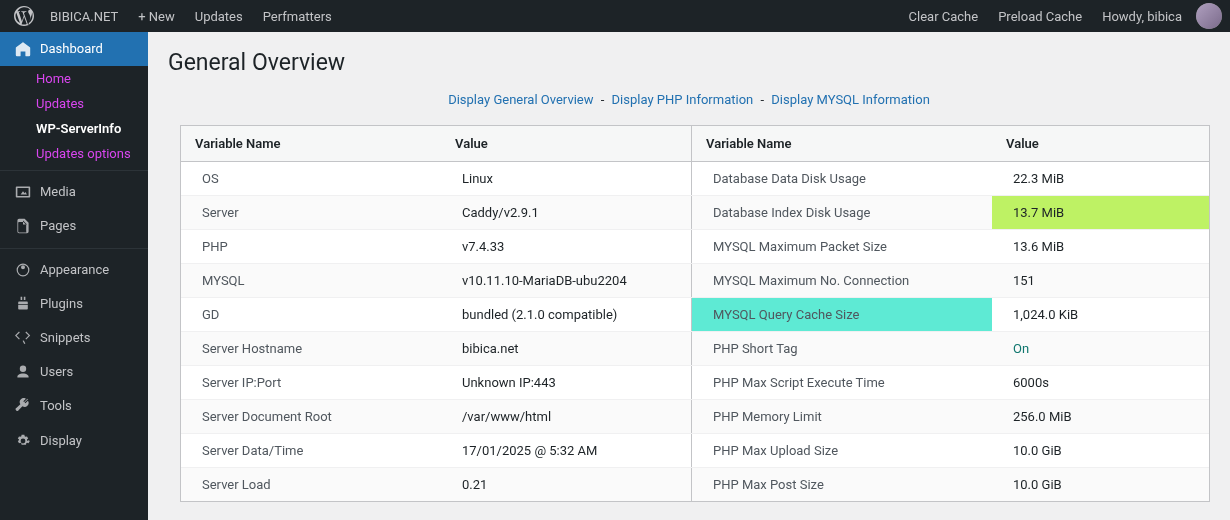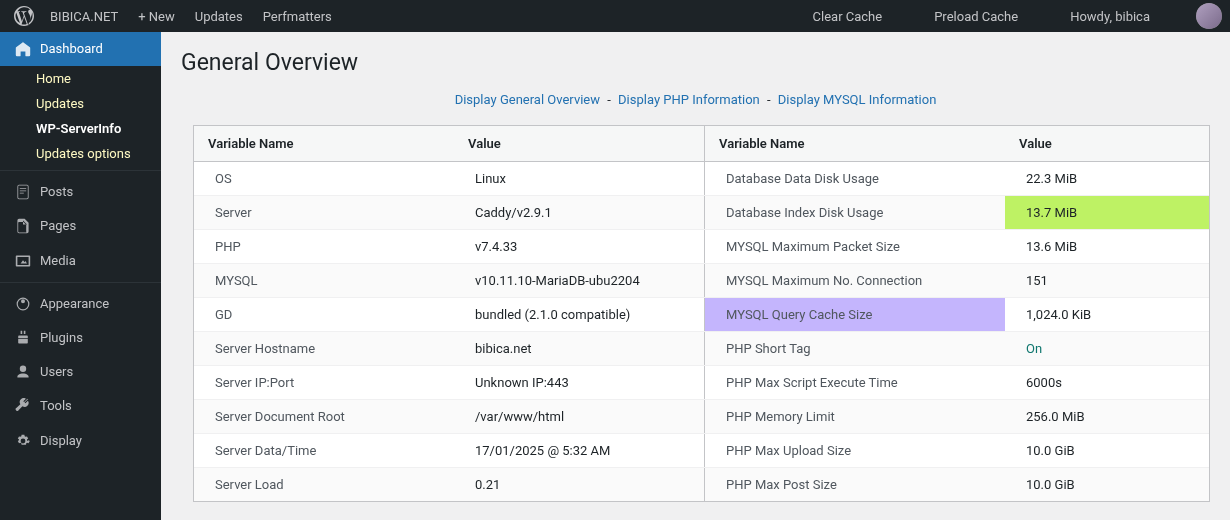--- a/index.html
+++ b/index.html
@@ -18,40 +18,40 @@
     }
     .adminbar-logo {
       width: 32px; height: 32px; display: flex; align-items: center; justify-content: center; color: #c3c4c7;
     }
     .adminbar-logo svg { width: 20px; height: 20px; fill: #c3c4c7; }
     .adminbar-item {
       padding: 0 10px; height: 32px; display: flex; align-items: center; color: #c3c4c7; font-size: 13px; cursor: pointer; white-space: nowrap;
     }
     .adminbar-item.site-name { font-weight: 400; }
     .adminbar-new { display: flex; align-items: center; gap: 4px; }
-    .adminbar-right { margin-left: auto; display: flex; align-items: center; gap: 32px; }
+    .adminbar-right { margin-left: auto; display: flex; align-items: center; }
     .adminbar-right .adminbar-item { color: #c3c4c7; }
     .adminbar-avatar { width: 26px; height: 26px; border-radius: 50%; background: #888; overflow: hidden; display: flex; align-items: center; justify-content: center; margin-left: 4px; }
     .adminbar-avatar-img { width: 26px; height: 26px; border-radius: 50%; background: linear-gradient(135deg, #b0a0c0, #7a6a8a); }
 
     
     #wpwrap { display: flex; flex: 1; overflow: hidden; }
 
     
     #adminmenu {
-      width: 161px; background: #1d2327; flex-shrink: 0; overflow-y: auto; overflow-x: hidden;
+      width: 148px; background: #1d2327; flex-shrink: 0; overflow-y: auto; overflow-x: hidden;
     }
     .menu-item {
       display: flex; align-items: center; gap: 8px; padding: 8px 10px 8px 14px; color: #c3c4c7; cursor: pointer; font-size: 13px; line-height: 1.4; white-space: nowrap;
     }
     .menu-item.current { background: #2271b1; color: #fff; }
     .menu-item .menu-icon { width: 18px; height: 18px; display: flex; align-items: center; justify-content: center; flex-shrink: 0; opacity: 0.85; }
     .menu-item .menu-icon svg { fill: currentColor; width: 16px; height: 16px; }
     .submenu-item {
-      display: block; padding: 5px 10px 5px 36px; color: #fef9c3; cursor: pointer; font-size: 13px;
+      display: block; padding: 5px 10px 5px 36px; color: #d946ef; cursor: pointer; font-size: 13px;
     }
     .submenu-item.current-submenu { color: #fff; font-weight: 600; }
     .menu-separator { height: 1px; background: #2c3338; margin: 4px 0; }
 
     
     #wpcontent {
       flex: 1; overflow-y: auto; background: #f0f0f1; padding: 0;
     }
     #wpbody-content {
       padding: 16px 20px 20px 20px;
@@ -126,67 +126,67 @@
       </span>
       <span>Dashboard</span>
     </div>
     <div class="submenu-item">Home</div>
     <div class="submenu-item">Updates</div>
     <div class="submenu-item current-submenu">WP-ServerInfo</div>
     <div class="submenu-item">Updates options</div>
 
     <div class="menu-separator"></div>
 
-    <div class="menu-item">
-      <span class="menu-icon">
-        <svg viewBox="0 0 20 20">
-            <path d="M5 1h10a2 2 0 012 2v14a2 2 0 01-2 2H5a2 2 0 01-2-2V3a2 2 0 012-2zm0 1a1 1 0 00-1 1v14a1 1 0 001 1h10a1 1 0 001-1V3a1 1 0 00-1-1H5zm1 3h8v1H6V5zm0 3h8v1H6V8zm0 3h5v1H6v-1z"></path>
-          </svg>
-      </span>
-      <span>Posts</span>
+
+    <div class="menu-item">
+      <span class="menu-icon">
+        <svg viewBox="0 0 20 20">
+            <path d="M18 3H2a1 1 0 00-1 1v12a1 1 0 001 1h16a1 1 0 001-1V4a1 1 0 00-1-1zm-1 12H3V5h14v10zM7 13l3-4 2 2.5 1-1.5 2 3H7z"></path>
+          </svg>
+      </span>
+      <span>Media</span>
     </div>
 
     <div class="menu-item">
       <span class="menu-icon">
         <svg viewBox="0 0 20 20">
             <path d="M15 19H5a2 2 0 01-2-2V3a2 2 0 012-2h7l5 5v11a2 2 0 01-2 2zm-1-1V8.5L10.5 5H5a1 1 0 00-1 1v11a1 1 0 001 1h9a1 1 0 001-1zm-4-10H15l-5-5v5z"></path>
           </svg>
       </span>
       <span>Pages</span>
     </div>
 
-    <div class="menu-item">
-      <span class="menu-icon">
-        <svg viewBox="0 0 20 20">
-            <path d="M18 3H2a1 1 0 00-1 1v12a1 1 0 001 1h16a1 1 0 001-1V4a1 1 0 00-1-1zm-1 12H3V5h14v10zM7 13l3-4 2 2.5 1-1.5 2 3H7z"></path>
-          </svg>
-      </span>
-      <span>Media</span>
-    </div>
-
     <div class="menu-separator"></div>
 
     <div class="menu-item">
       <span class="menu-icon">
         <svg viewBox="0 0 20 20">
             <path d="M10 2a8 8 0 100 16A8 8 0 0010 2zm0 14.5A6.5 6.5 0 1116.5 10 6.508 6.508 0 0110 16.5zm2.5-10a2.5 2.5 0 11-5 0 2.5 2.5 0 015 0z"></path>
           </svg>
       </span>
       <span>Appearance</span>
     </div>
 
     <div class="menu-item">
       <span class="menu-icon">
         <svg viewBox="0 0 20 20">
             <path d="M9 5V1H7v4H9zm4 0V1h-2v4h2zm2 2H5a1 1 0 00-1 1v2h12V8a1 1 0 00-1-1zm1 4H4v5a1 1 0 001 1h10a1 1 0 001-1v-5z"></path>
           </svg>
       </span>
       <span>Plugins</span>
     </div>
 
+    <div class="menu-item">
+      <span class="menu-icon">
+        <svg viewBox="0 0 20 20">
+            <path d="M6 3L2 7l4 4-1 1-5-5 5-5 1 1zm8-1l5 5-5 5-1-1 4-4-4-4 1-1zm-3 11l-1.5.5 2 4 1.5-.5-2-4z"></path>
+          </svg>
+      </span>
+      <span>Snippets</span>
+    </div>
 
     <div class="menu-item">
       <span class="menu-icon">
         <svg viewBox="0 0 20 20">
             <path d="M10 10a4 4 0 100-8 4 4 0 000 8zm0 2c-4 0-7 2-7 4v1h14v-1c0-2-3-4-7-4z"></path>
           </svg>
       </span>
       <span>Users</span>
     </div>
 
@@ -258,21 +258,21 @@
                 <td class="var-name" style="background: rgb(250, 250, 250);">MYSQL</td>
                 <td style="background: rgb(250, 250, 250);">v10.11.10-MariaDB-ubu2204</td>
                 <td style="width: 1px; padding: 0px; background: rgb(195, 196, 199);"></td>
                 <td class="var-name" style="background: rgb(250, 250, 250);">MYSQL Maximum No. Connection</td>
                 <td style="background: rgb(250, 250, 250);">151</td>
               </tr>
               <tr>
                 <td class="var-name" style="background: rgb(255, 255, 255);">GD</td>
                 <td style="background: rgb(255, 255, 255);">bundled (2.1.0 compatible)</td>
                 <td style="width: 1px; padding: 0px; background: rgb(195, 196, 199);"></td>
-                <td class="var-name" style="background: #c4b5fd;">MYSQL Query Cache Size</td>
+                <td class="var-name" style="background: #5eead4;">MYSQL Query Cache Size</td>
                 <td style="background: rgb(255, 255, 255);">1,024.0 KiB</td>
               </tr>
               <tr>
                 <td class="var-name" style="background: rgb(250, 250, 250);">Server Hostname</td>
                 <td style="background: rgb(250, 250, 250);">bibica.net</td>
                 <td style="width: 1px; padding: 0px; background: rgb(195, 196, 199);"></td>
                 <td class="var-name" style="background: rgb(250, 250, 250);">PHP Short Tag</td>
                 <td style="background: rgb(250, 250, 250); color: #0f766e;">On</td>
               </tr>
               <tr>

